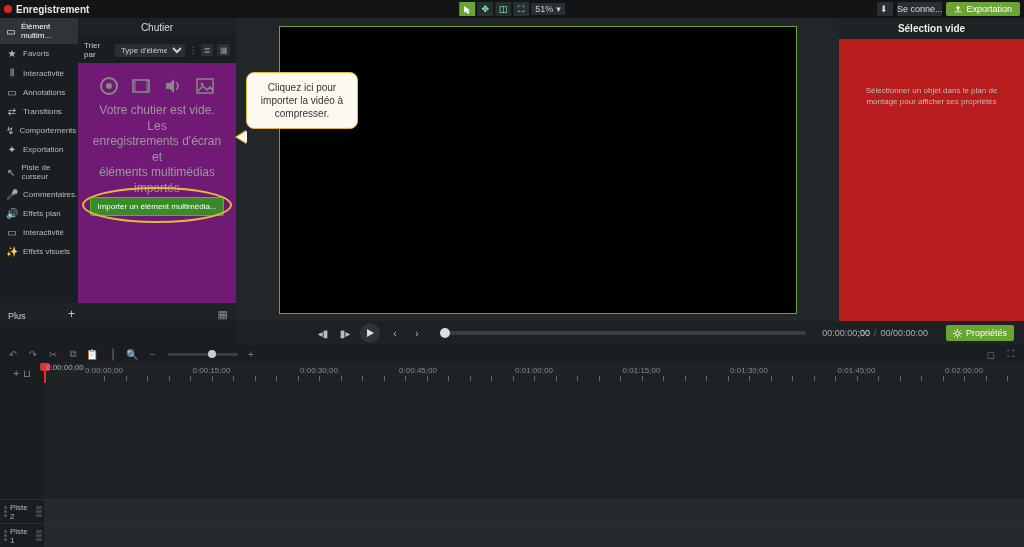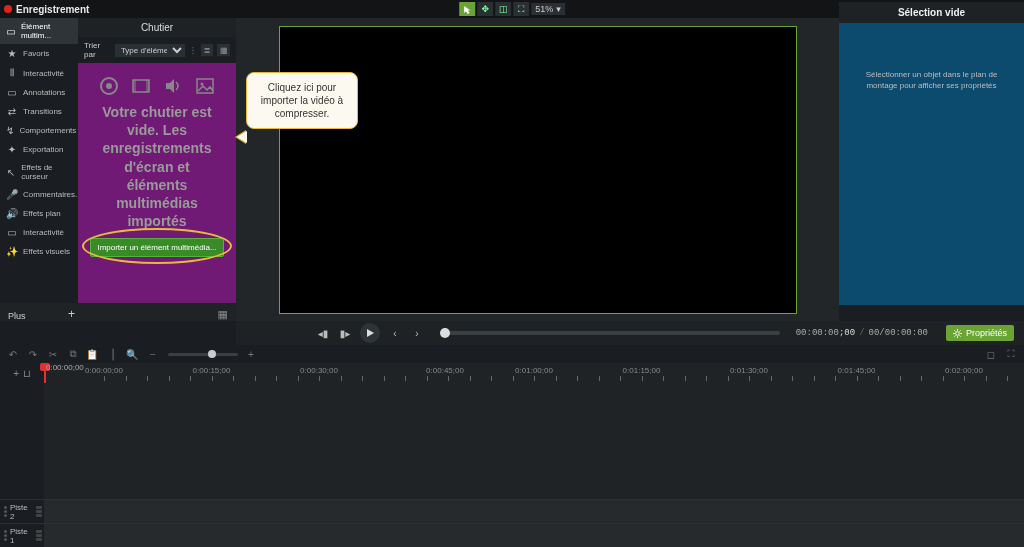--- a/index.html
+++ b/index.html
@@ -28,47 +28,47 @@
   .side-item.active { background:#2f3438; color:#fff;}
   .side-item .si-icon { width:12px; text-align:center; font-size:10px;}
   
   .binpanel { position:absolute; top:18px; left:78px; width:158px; height:303px; background:#701a75; }
   .bin-title { text-align:center; font-size:10px; padding:4px 0; color:#ddd; background:#1e2224;}
   .bin-sort { display:flex; align-items:center; gap:4px; padding:4px 6px; background:#1a1d21; font-size:8px;}
   .bin-sort select{ background:#2a2f33;color:#ccc;border:none;font-size:8px; padding:1px 2px; width:70px;}
   .bin-sort .view-b { width:14px;height:12px;background:#2a2f33;display:flex;align-items:center;justify-content:center;color:#999;font-size:8px;}
   .bin-icons { display:flex; gap:10px; justify-content:center; padding:12px 0 6px;}
   .bin-icons .bi { width:22px;height:22px; color:#888; display:flex;align-items:center;justify-content:center;}
-  .bin-empty { text-align:center; color:#9a9a9a; font-size:14px; line-height:1.3; padding:0 10px;font-weight:bold;}
-  .import-wrap { position:relative; margin-top:8px; display:flex; justify-content:center;}
+  .bin-empty { text-align:center; color:#9a9a9a; font-size:12px; line-height:1.3; padding:0 10px;}
+  .import-wrap { position:relative; display:flex; justify-content:center;}
   .import-btn { background:#3a8a2a; border:1px solid #4fb535; color:#fff; font-size:8px; padding:4px 6px; border-radius:2px;}
   .halo { position:absolute; top:-10px; left:50%; transform:translateX(-50%); width:150px; height:36px; border:2px solid #e6b93c; border-radius:50%/50%; pointer-events:none;}
   
   .callout { position:absolute; top:72px; left:246px; width:112px; background:#fcfaf0; border:1px solid #e6b93c; border-radius:8px; padding:8px 8px; color:#333; font-size:10px; text-align:center; line-height:1.3; z-index:5;}
   .callout::before { content:""; position:absolute; left:-10px; top:58px; width:0;height:0; border-top:6px solid transparent; border-bottom:6px solid transparent; border-right:10px solid #fcfaf0;}
   .callout::after { content:""; position:absolute; left:-12px; top:57px; width:0;height:0; border-top:7px solid transparent; border-bottom:7px solid transparent; border-right:11px solid #e6b93c; z-index:-1;}
   
   .plusrow { position:absolute; top:303px; left:0; width:236px; height:18px; background:#1f2326; display:flex; align-items:flex-end; padding:0 8px; color:#ccc; font-size:9px; justify-content:space-between;}
   .plusrow .grid-ic { font-size:11px; color:#888;}
   
   .canvas-wrap { position:absolute; top:18px; left:236px; width:603px; height:303px; background:#222629; display:flex; align-items:center; justify-content:center;}
   .canvas { width:518px; height:288px; background:#000; border:1px solid #6aa534;}
   
-  .proppanel { position:absolute; top:2px; right:0; width:185px; height:303px; background:#0c4a6e; }
+  .proppanel { position:absolute; top:18px; right:0; width:185px; height:303px; background:#b91c1c; }
   .prop-title { text-align:center; font-size:10px; font-weight:bold; padding:5px 0; background:#1e2224; color:#eee;}
   .prop-empty { text-align:center; color:#bdbdbd; font-size:8px; line-height:1.4; padding:46px 14px 0;}
   
   .playbar { position:absolute; top:321px; left:236px; right:0; height:24px; background:#1e2224; display:flex; align-items:center; padding:0 10px; gap:8px;}
   .pb-left { display:flex; gap:8px; align-items:center; margin-left:70px;}
   .pb-btn { width:14px;height:14px; color:#bcbcbc; display:flex;align-items:center;justify-content:center;}
   .play-btn { width:20px;height:20px; border-radius:50%; background:#2e3336; display:flex;align-items:center;justify-content:center;}
   .play-btn svg{fill:#ddd;}
   .pb-scrub { flex:1; height:4px; background:#3a3f43; border-radius:2px; margin:0 8px; position:relative;}
   .pb-scrub .dot{ position:absolute; left:0; top:-3px; width:10px;height:10px;border-radius:50%;background:#ddd;}
-  .pb-time { font-family: Liberation Mono, monospace; font-size:9px; color:#aaa; white-space:nowrap;}
+  .pb-time { font-family: Liberation Sans, sans-serif; font-size:9px; color:#aaa; white-space:nowrap;}
   .pb-time .sep{color:#666; padding:0 4px;}
   .prop-btn { background:#6aa534; color:#fff; font-size:9px; padding:3px 7px; display:flex; gap:4px; align-items:center; border-radius:2px; margin-left:10px;}
   .gear { width:9px;height:9px; display:inline-block;}
   
   .tl-tools { position:absolute; top:345px; left:0; right:0; height:18px; background:#1a1d21; display:flex; align-items:center; padding:0 6px; gap:6px;}
   .tl-tools .tt { width:14px;height:14px; color:#777; display:flex;align-items:center;justify-content:center; font-size:10px;}
   .tl-tools .zoom-slider { width:70px; height:3px; background:#3a3f43; border-radius:2px; position:relative; margin-left:2px;}
   .tl-tools .zoom-slider .knob{position:absolute;left:40px;top:-3px;width:8px;height:8px;border-radius:50%;background:#ccc;}
   .tl-tools .right { margin-left:auto; display:flex; gap:6px;}
   
@@ -149,21 +149,21 @@
   <div class="side-item">
       <span class="si-icon">↯</span>
       <span>Comportements</span>
     </div>
   <div class="side-item">
       <span class="si-icon">✦</span>
       <span>Exportation</span>
     </div>
   <div class="side-item">
       <span class="si-icon">↖</span>
-      <span>Effets de curseur</span>
+      <span>Piste de curseur</span>
     </div>
   <div class="side-item">
       <span class="si-icon">🎤</span>
       <span>Commentaires...</span>
     </div>
   <div class="side-item">
       <span class="si-icon">🔊</span>
       <span>Effets plan</span>
     </div>
   <div class="side-item">
@@ -336,21 +336,21 @@
         <div class="tick" style="left: 189px;"></div>
         <div class="tick" style="left: 210.5px;"></div>
         <div class="tick" style="left: 232px;"></div>
         <div class="tick" style="left: 253.5px;"></div>
         <div class="tlabel" style="left: 275px;">0:00:30;00</div>
         <div class="tick" style="left: 275px;"></div>
         <div class="tick" style="left: 296.5px;"></div>
         <div class="tick" style="left: 318px;"></div>
         <div class="tick" style="left: 339.5px;"></div>
         <div class="tick" style="left: 361px;"></div>
-        <div class="tlabel" style="left: 401px;">0:00:45;00</div>
+        <div class="tlabel" style="left: 374px;">0:00:45;00</div>
         <div class="tick" style="left: 382.5px;"></div>
         <div class="tick" style="left: 404px;"></div>
         <div class="tick" style="left: 425.5px;"></div>
         <div class="tick" style="left: 447px;"></div>
         <div class="tick" style="left: 468.5px;"></div>
         <div class="tlabel" style="left: 490px;">0:01:00;00</div>
         <div class="tick" style="left: 490px;"></div>
         <div class="tick" style="left: 511.5px;"></div>
         <div class="tick" style="left: 533px;"></div>
         <div class="tick" style="left: 554.5px;"></div>

